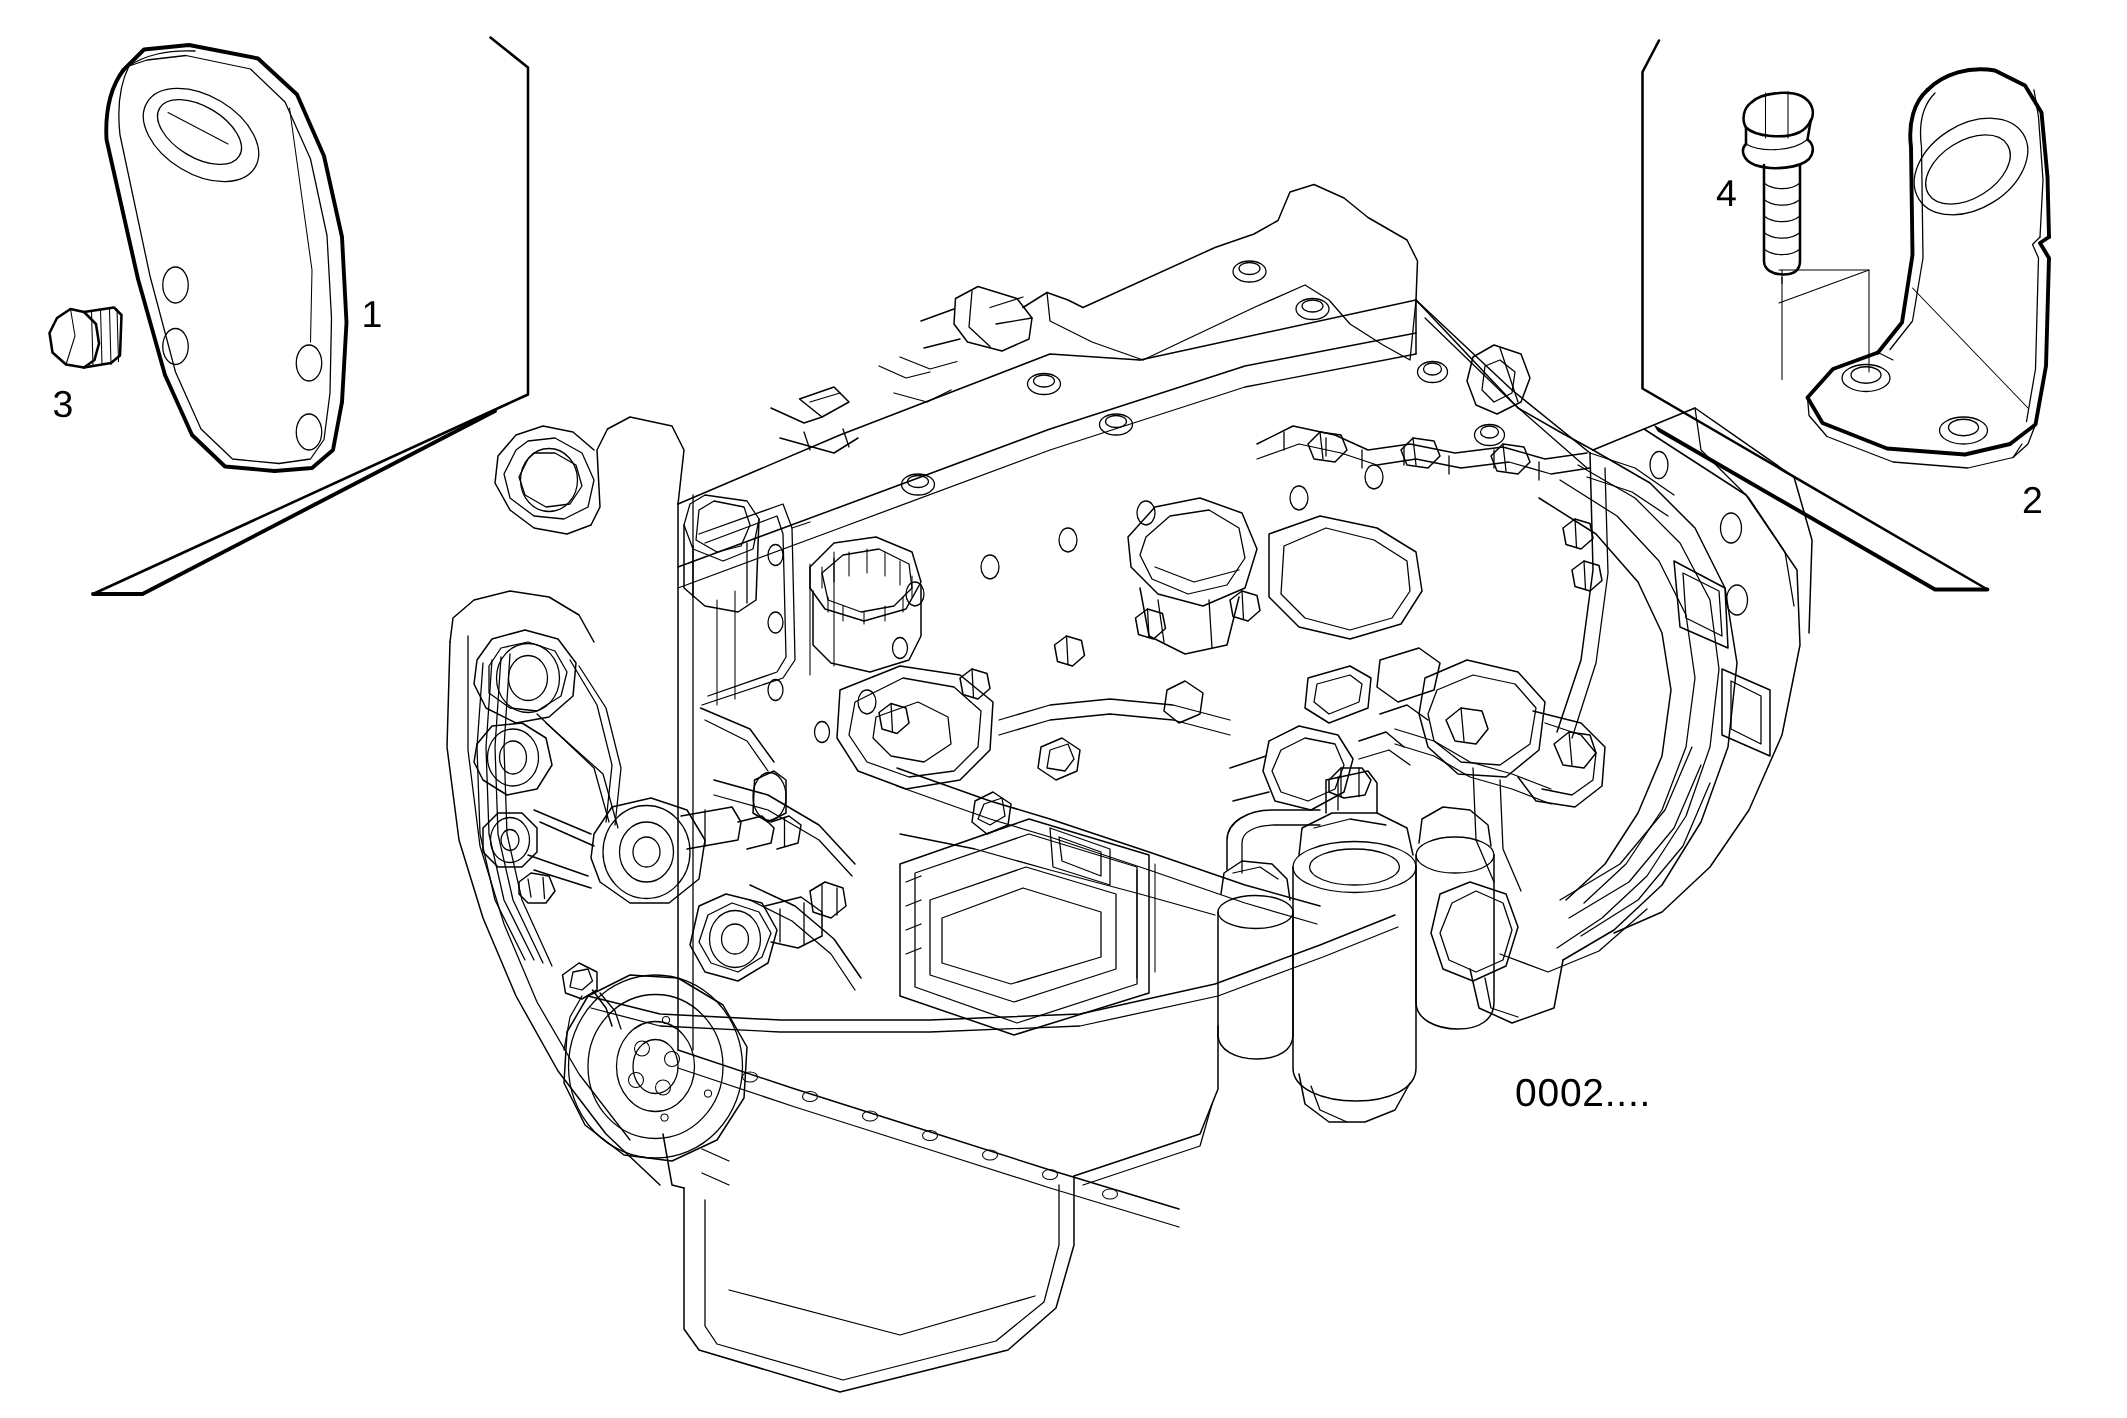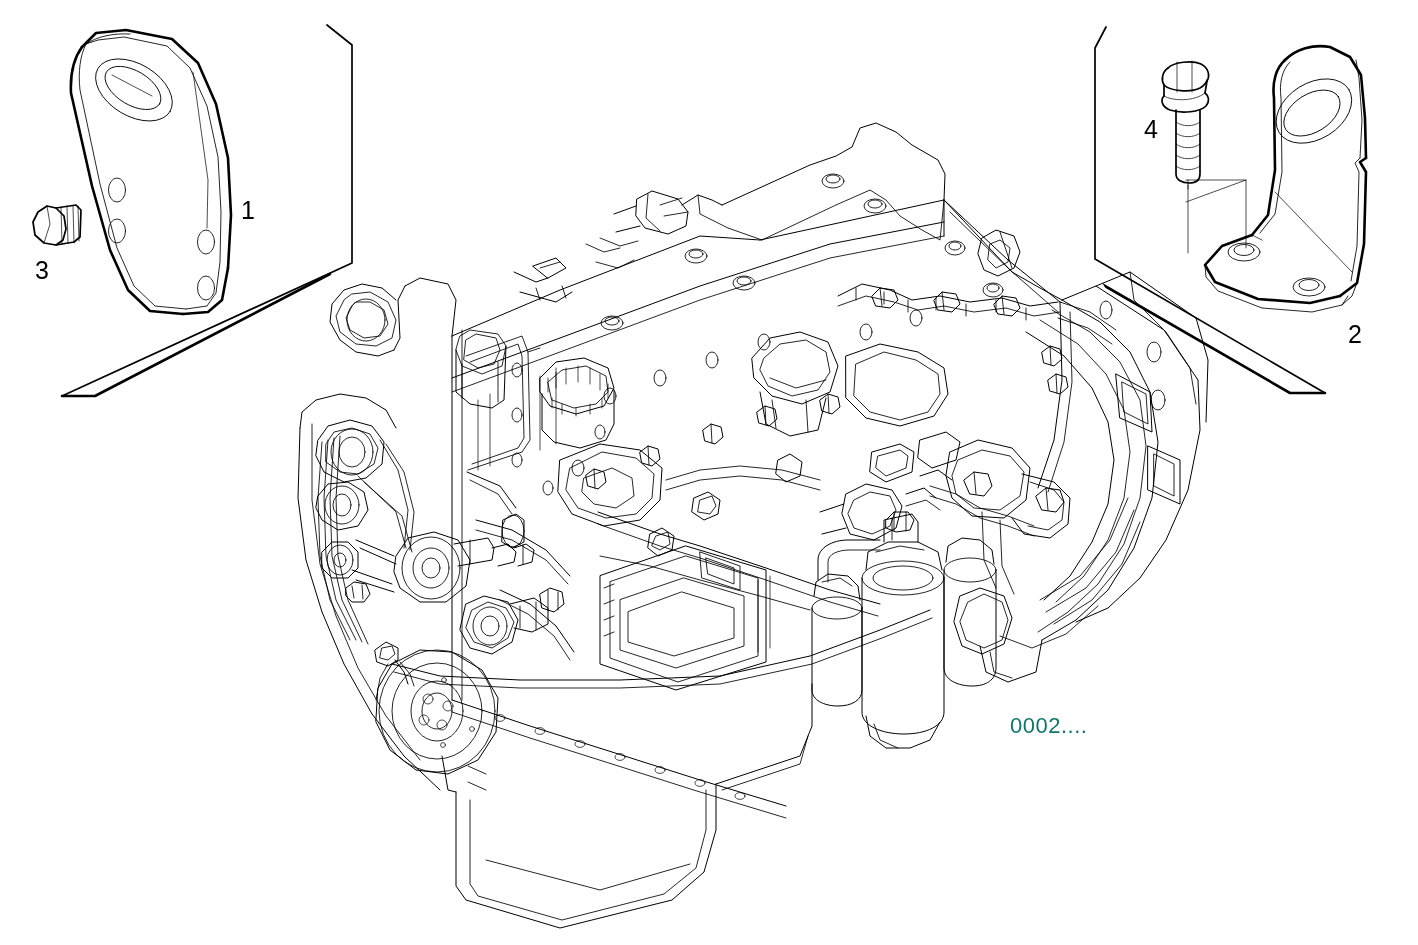--- a/index.html
+++ b/index.html
@@ -69,23 +69,23 @@
     font-family: "Liberation Sans", sans-serif;
     font-size: 25px;
     color: #000000;
     line-height: 1;
     white-space: nowrap;
     user-select: none;
   }
   .ref-code {
     position: absolute;
     font-family: "Liberation Sans", sans-serif;
-    font-size: 22px;
+    font-size: 26px;
     letter-spacing: 0.5px;
-    color: #0f766e;
+    color: #000000;
     line-height: 1;
     white-space: nowrap;
     user-select: none;
   }
 </style>
 </head>
 <body>
 
 <div id="sheet">
 

